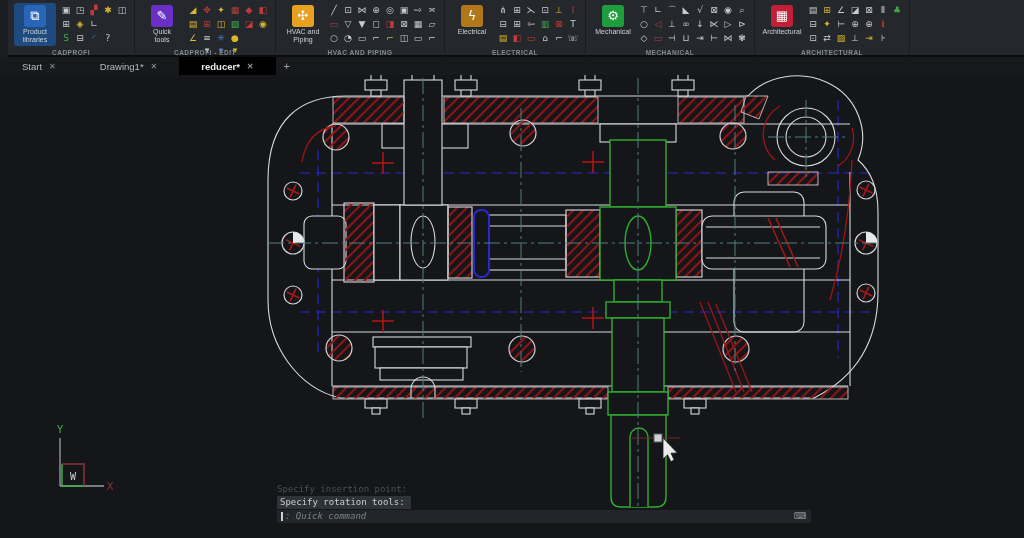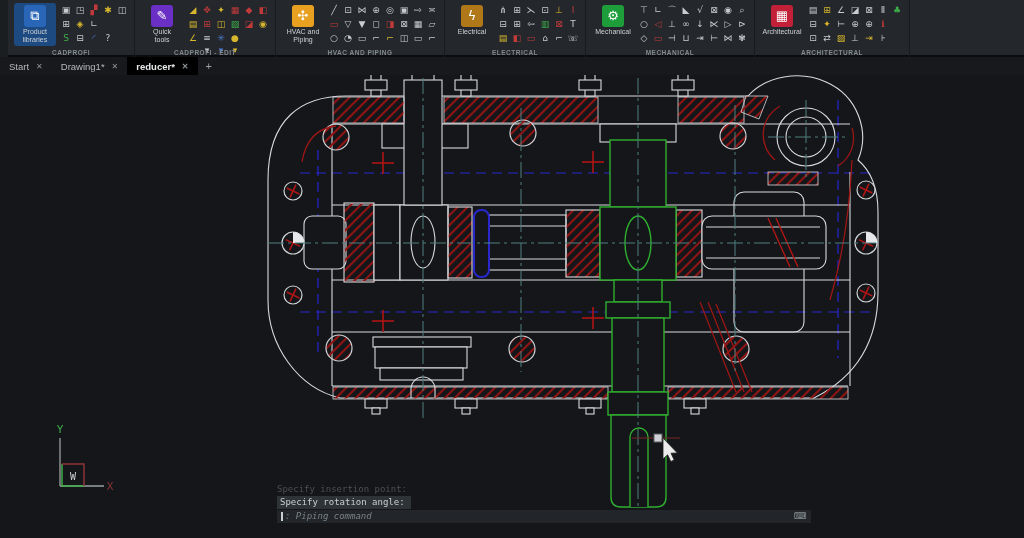--- a/index.html
+++ b/index.html
@@ -22,21 +22,21 @@
                text-align:center;font-family:"DejaVu Sans",sans-serif;}
   .rb-big-label{margin-top:1px;font-size:7px;line-height:1.15;color:#ccd1d5;text-align:center;white-space:pre-line;}
   .rb-grid{display:flex;flex-direction:column;gap:2px;padding-top:1px;}
   .rb-row{display:flex;gap:2px;}
   .rb-ic{width:12px;height:12px;font-size:9px;line-height:12px;text-align:center;color:#c7ccd1;
          font-family:"DejaVu Sans",sans-serif;cursor:default;}
 
   
   #tabbar{position:absolute;left:0;top:57px;width:1024px;height:18px;background:#17191c;
           display:flex;align-items:stretch;font-size:9.5px;color:#b4b9bd;}
-  .tab{display:flex;align-items:center;gap:7px;padding:0 9px;cursor:default;text-align:center;}
+  .tab{display:flex;align-items:center;gap:7px;padding:0 22px;cursor:default;text-align:center;}
   .tab.active{background:#000000;color:#e8eaec;font-weight:bold;}
   .tab-close{font-size:8px;color:#8f9498;cursor:default;}
   .tab-new{display:flex;align-items:center;padding:0 8px;color:#9aa0a5;font-size:11px;}
 
   
   #canvas{position:absolute;left:0;top:75px;width:1024px;height:463px;background:#141619;overflow:hidden;}
 
   
   #cmdpanel{position:absolute;left:277px;top:483px;width:534px;font-family:"DejaVu Sans Mono",monospace;font-size:9px;}
   .cmd-line{height:13px;line-height:13px;color:#4a5054;}
@@ -466,22 +466,22 @@
         <text x="73" y="480" fill="#d0d4d8" font-size="10" text-anchor="middle" font-family="DejaVu Sans Mono, monospace">W</text>
       </g>
 
       <path d="M 663 438 L 663 459 L 667.6 454.8 L 670.8 461.6 L 674.2 460 L 671 453.2 L 677.4 453 Z" fill="#ececec" stroke="#202020" stroke-width="0.8"></path>
     </svg>
   </div>
 
   <div id="cmdpanel">
     <div id="cmd-history">
         <div class="cmd-line">Specify insertion point:</div>
-        <div class="cmd-line"><span class="strip">Specify rotation angle:</span></div>
+        <div class="cmd-line"><span class="strip">Specify rotation tools:</span></div>
       </div>
     <div id="cmd-input">
       <span id="cmd-cursor"></span>
-      <span>:</span>&nbsp;<span>Piping command</span>
+      <span>:</span>&nbsp;<span>Quick command</span>
       <span id="cmd-kbd">⌨</span>
     </div>
   </div>
 
 </div>
 
 </body></html>

